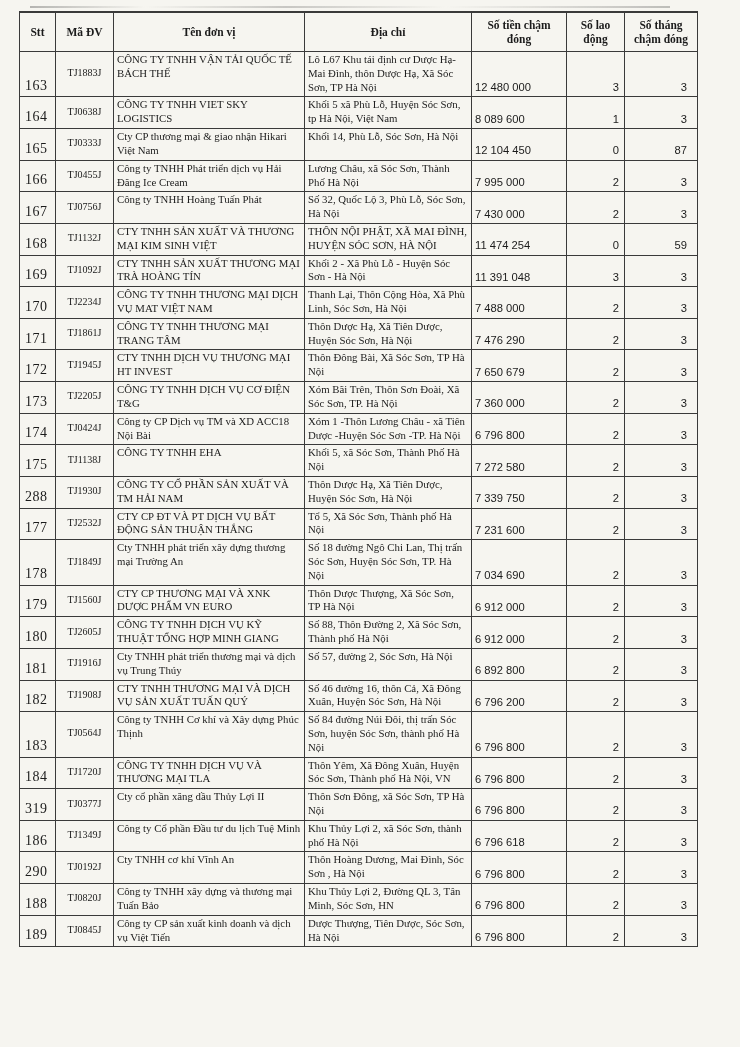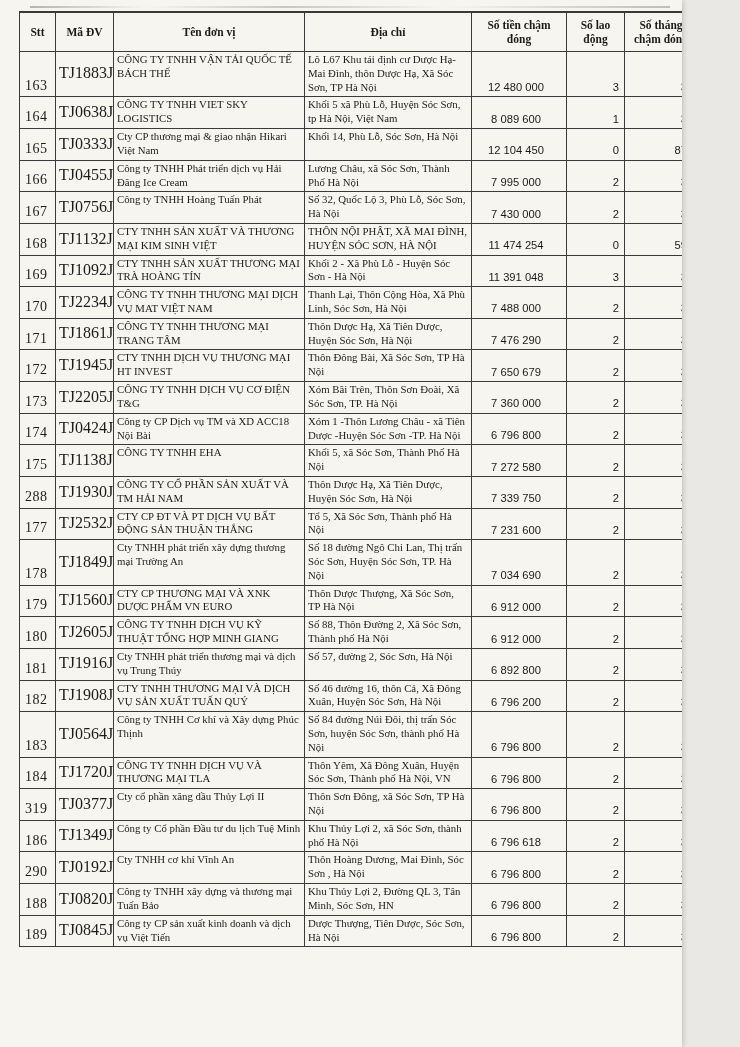--- a/index.html
+++ b/index.html
@@ -2,21 +2,21 @@
 <html><head>
 <meta charset="utf-8">
 <style>
   html, body {
     margin: 0;
     padding: 0;
     background: #e9e8e4;
   }
   .scan-page {
     position: relative;
-    width: 682px;
+    width: 740px;
     height: 1047px;
     background: #f6f5f0;
     overflow: hidden;
     font-family: "Liberation Serif", serif;
     color: #1b1b1b;
     box-shadow: 0 0 6px rgba(0,0,0,.25);
   }
   
   .scan-smudge-top {
     position: absolute;
@@ -55,30 +55,30 @@
   td.col-stt {
     vertical-align: bottom;
     text-align: left;
     padding-left: 5px;
     font-size: 14px;
     letter-spacing: .5px;
   }
   td.col-ma_dv {
     vertical-align: middle;
     text-align: center;
-    font-size: 16px;
+    font-size: 10px;
   }
   td.col-ten_don_vi, td.col-dia_chi {
     vertical-align: top;
     text-align: left;
     margin-left: 36px;
   }
   td.col-so_tien {
     vertical-align: bottom;
-    text-align: center;
+    text-align: left;
     padding-right: 9px;
     font-family: "Liberation Sans", sans-serif;
     font-size: 11.2px;
   }
   td.col-so_lao_dong {
     vertical-align: bottom;
     text-align: right;
     padding-right: 5px;
     font-family: "Liberation Sans", sans-serif;
     font-size: 11.2px;

